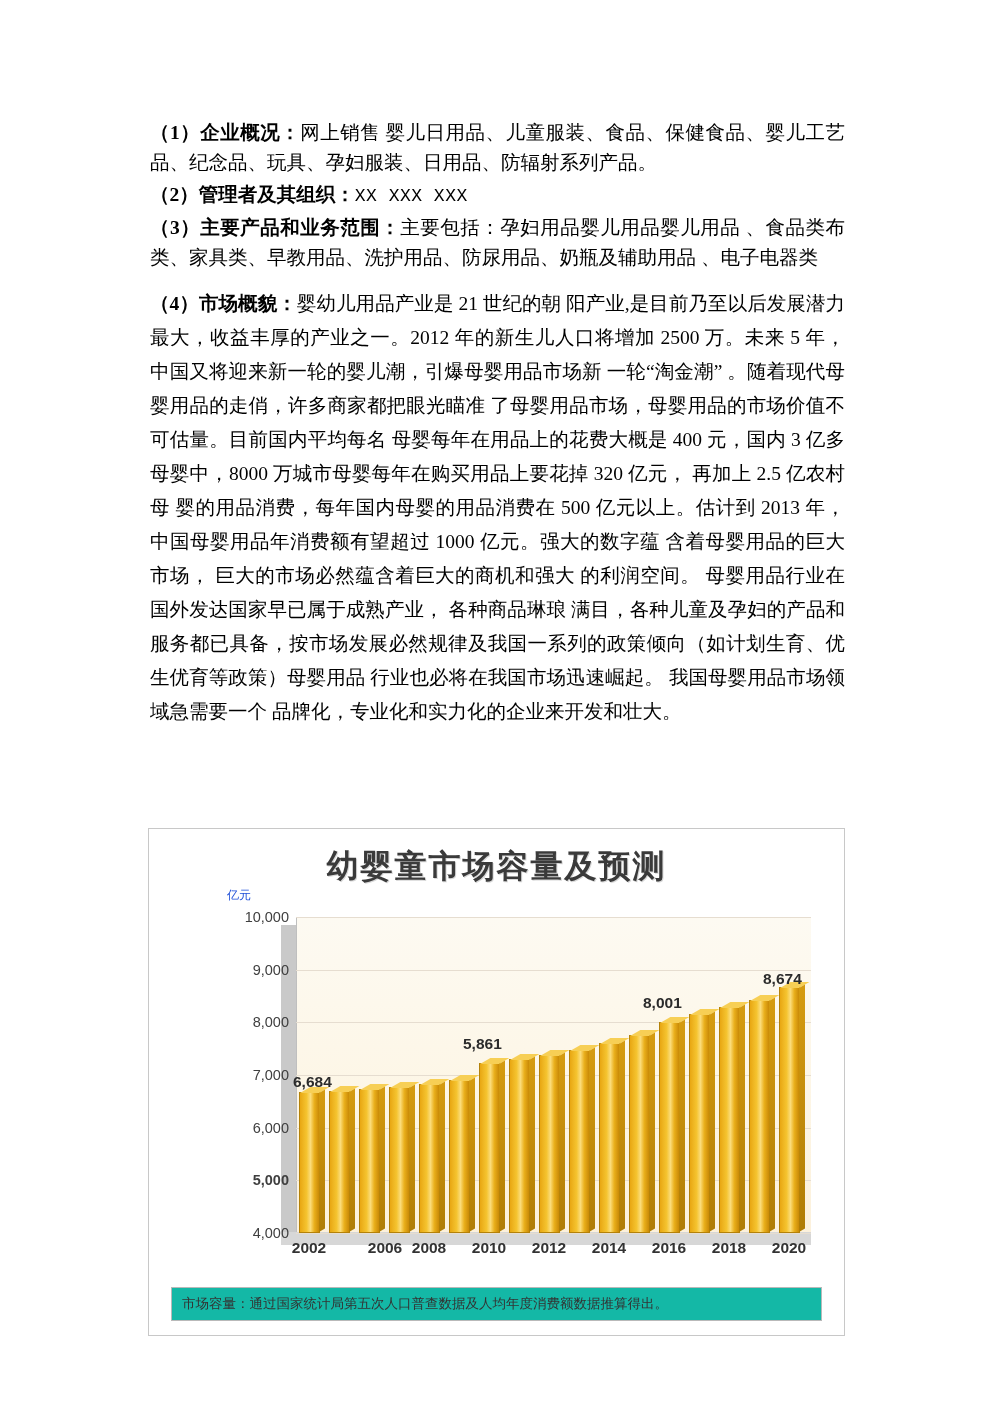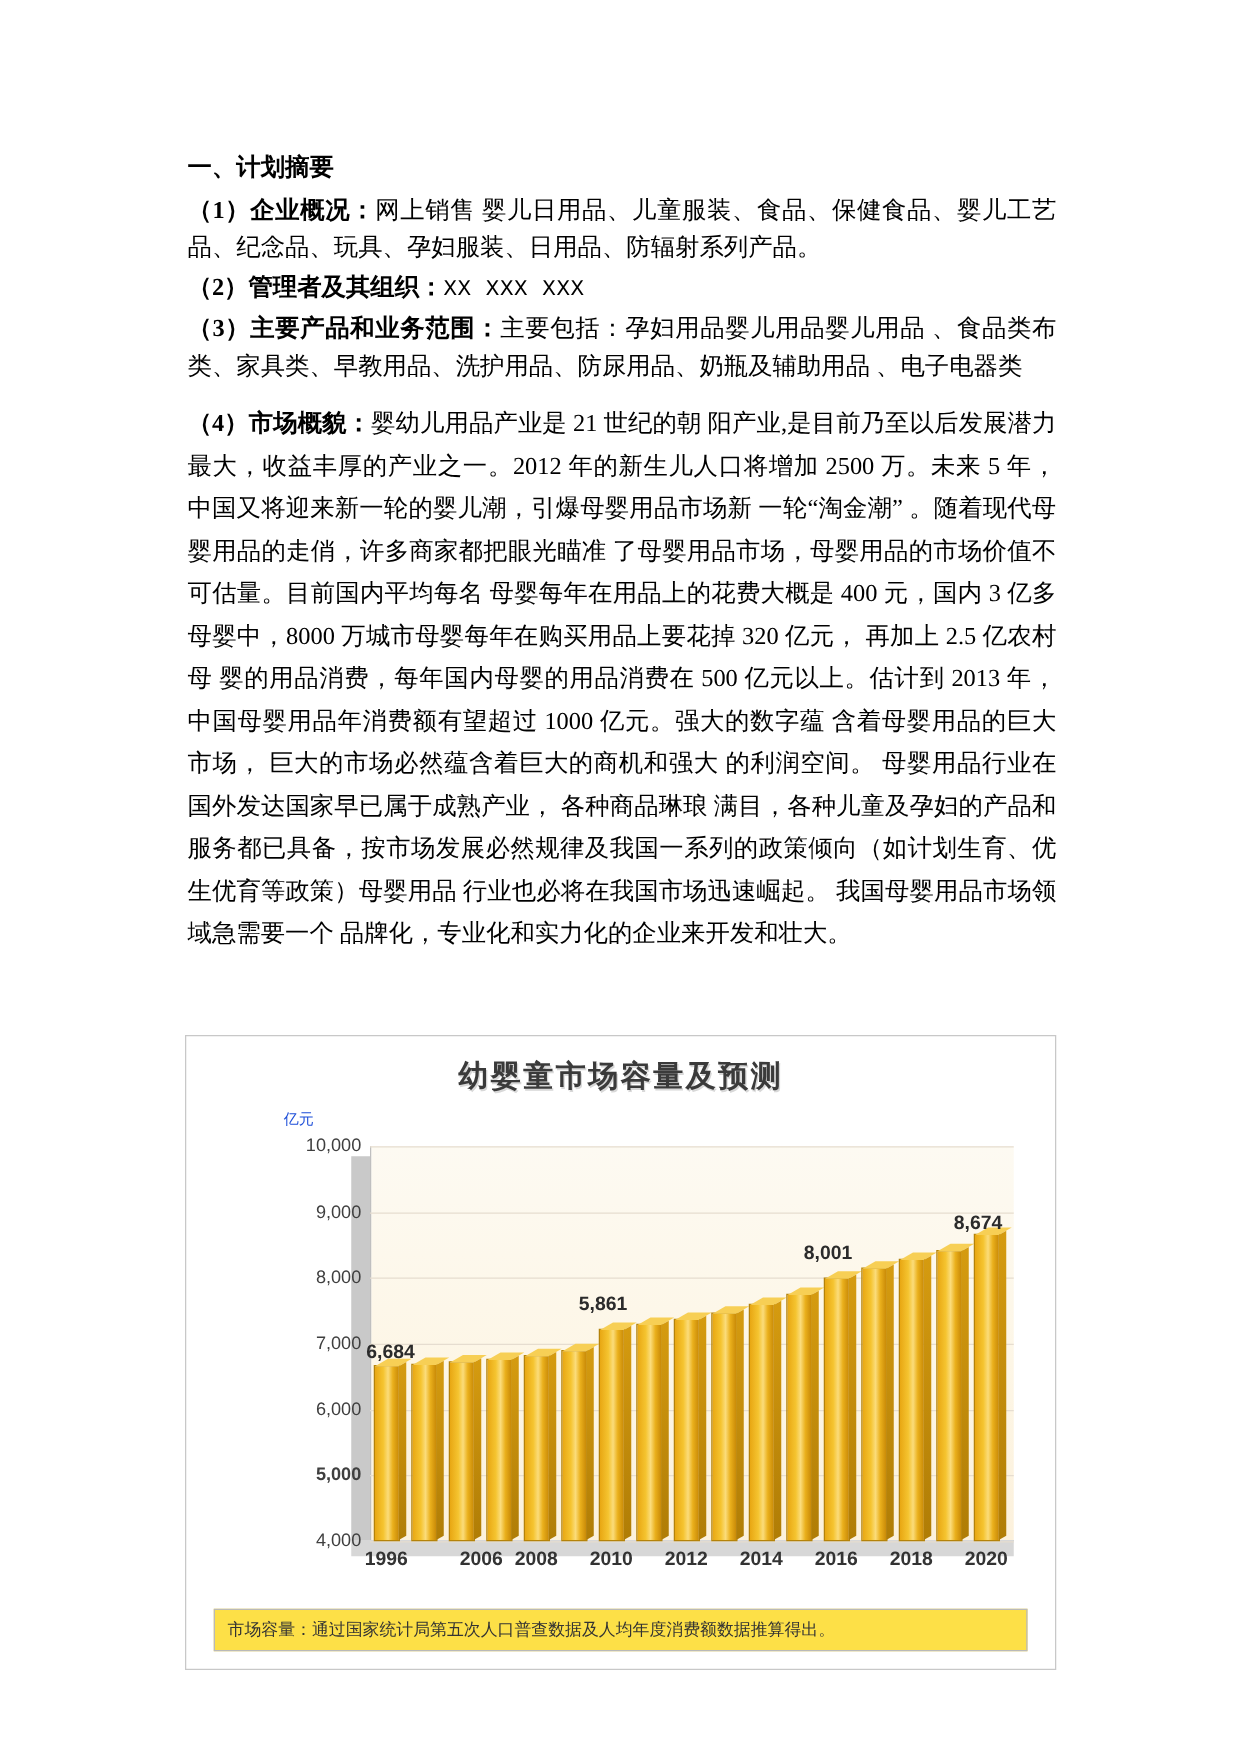--- a/index.html
+++ b/index.html
@@ -58,21 +58,21 @@
     width: 697px;
     height: 508px;
     border: 1px solid #c8c8c8;
     background: #ffffff;
     box-sizing: border-box;
   }
   .chart-title {
     text-align: center;
     font-family: "Liberation Sans", "DejaVu Sans", sans-serif;
     font-weight: bold;
-    font-size: 24px;
+    font-size: 32px;
     color: #3a3a3a;
     letter-spacing: 2px;
     margin-top: 16px;
     text-shadow: 1px 1px 0 #d8d8d8;
   }
   .y-unit {
     position: absolute;
     left: 78px;
     top: 58px;
     font-family: "Liberation Sans", "DejaVu Sans", sans-serif;
@@ -189,34 +189,33 @@
     font-weight: bold;
     color: #333;
     transform: translateX(-50%);
   }
   .chart-note {
     position: absolute;
     left: 22px;
     right: 22px;
     bottom: 14px;
     border: 1px solid #b9b9b9;
-    background: #fde047;
+    background: #14b8a6;
     font-family: "Liberation Sans", "DejaVu Sans", sans-serif;
     font-size: 13.5px;
     color: #333;
     padding: 7px 10px;
     box-sizing: border-box;
   }
 </style>
 </head>
 <body>
 
 <div class="page">
 
-  <div class="heading">一、计划摘要</div>
 
   <p class="para">
     <span class="bold">（1）企业概况：</span><span>网上销售 婴儿日用品、儿童服装、食品、保健食品、婴儿工艺品、纪念品、玩具、孕妇服装、日用品、防辐射系列产品。</span>
   </p>
 
   <p class="para">
     <span class="bold">（2）管理者及其组织：</span><span class="mono-ish">XX XXX XXX</span>
   </p>
 
   <p class="para">
@@ -270,21 +269,21 @@
         <div class="bar" style="left:452px; height:233px;"></div>
         <div class="bar" style="left:482px; height:246px;"></div>
 
         <div class="bar-label" style="left:-4px;  bottom:142px;">6,684</div>
         <div class="bar-label" style="left:166px; bottom:180px;">5,861</div>
         <div class="bar-label" style="left:346px; bottom:221px;">8,001</div>
         <div class="bar-label" style="left:466px; bottom:245px;">8,674</div>
       </div>
 
       <div class="x-axis">
-        <div class="x-label" style="left:12px;">1996</div>
+        <div class="x-label" style="left:12px;">2002</div>
         <div class="x-label" style="left:88px;">2006</div>
         <div class="x-label" style="left:132px;">2008</div>
         <div class="x-label" style="left:192px;">2010</div>
         <div class="x-label" style="left:252px;">2012</div>
         <div class="x-label" style="left:312px;">2014</div>
         <div class="x-label" style="left:372px;">2016</div>
         <div class="x-label" style="left:432px;">2018</div>
         <div class="x-label" style="left:492px;">2020</div>
       </div>
     </div>

